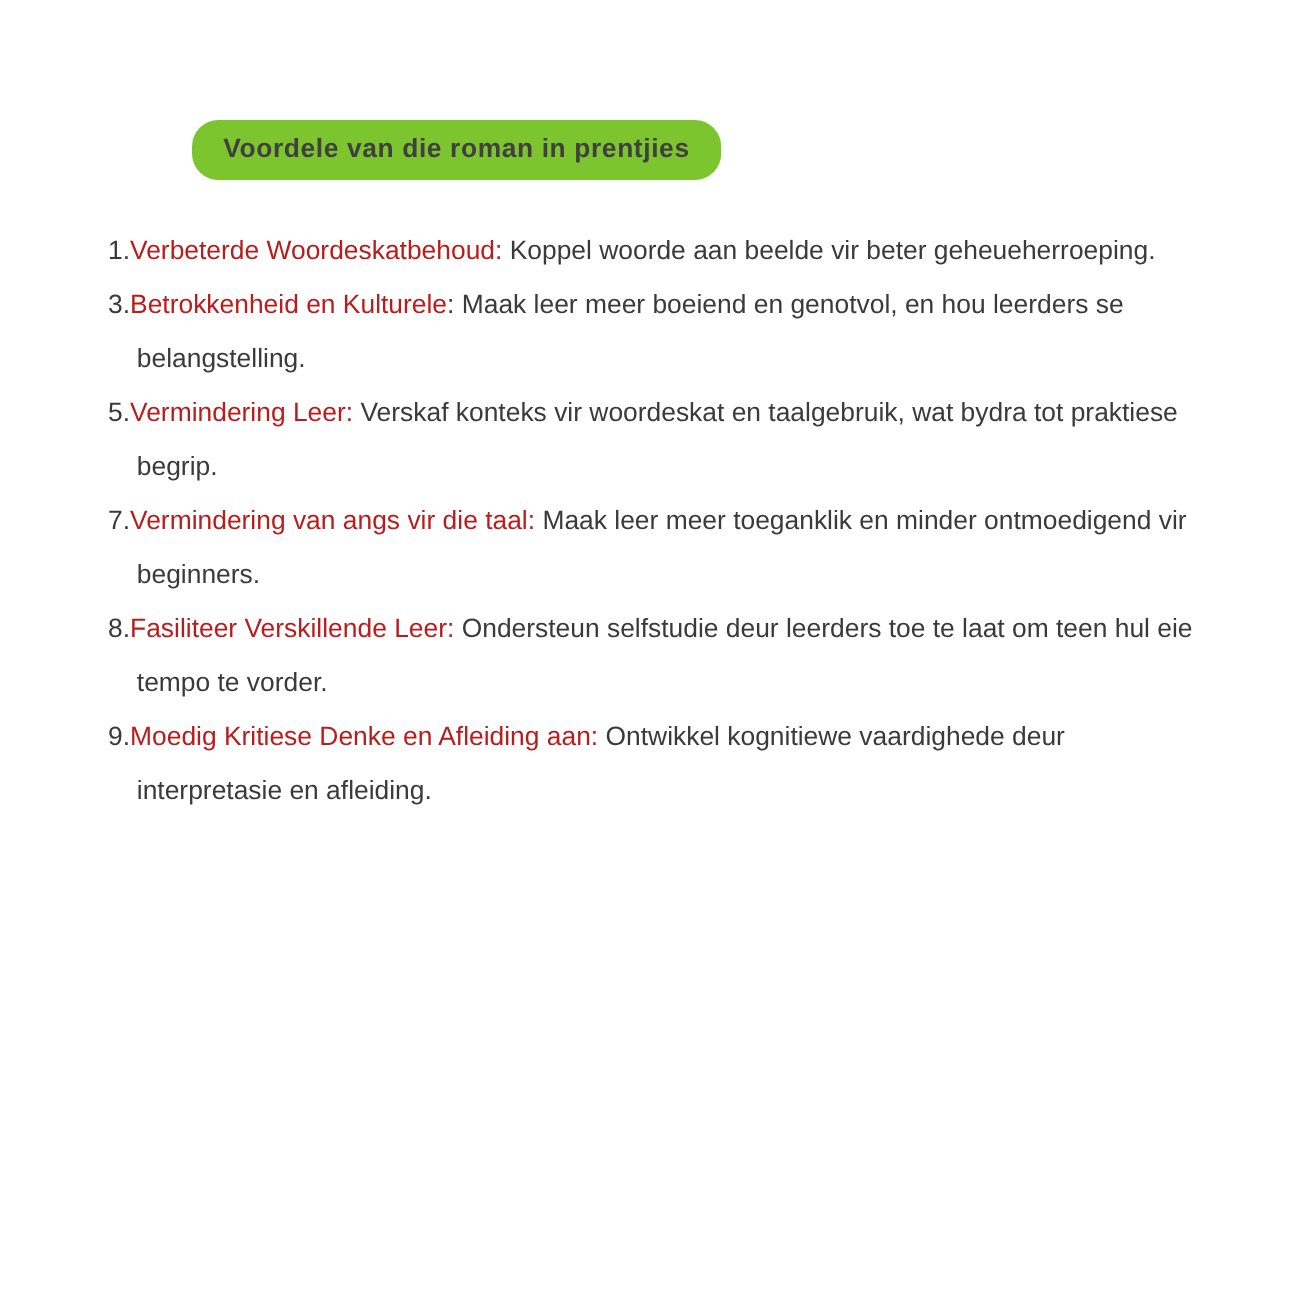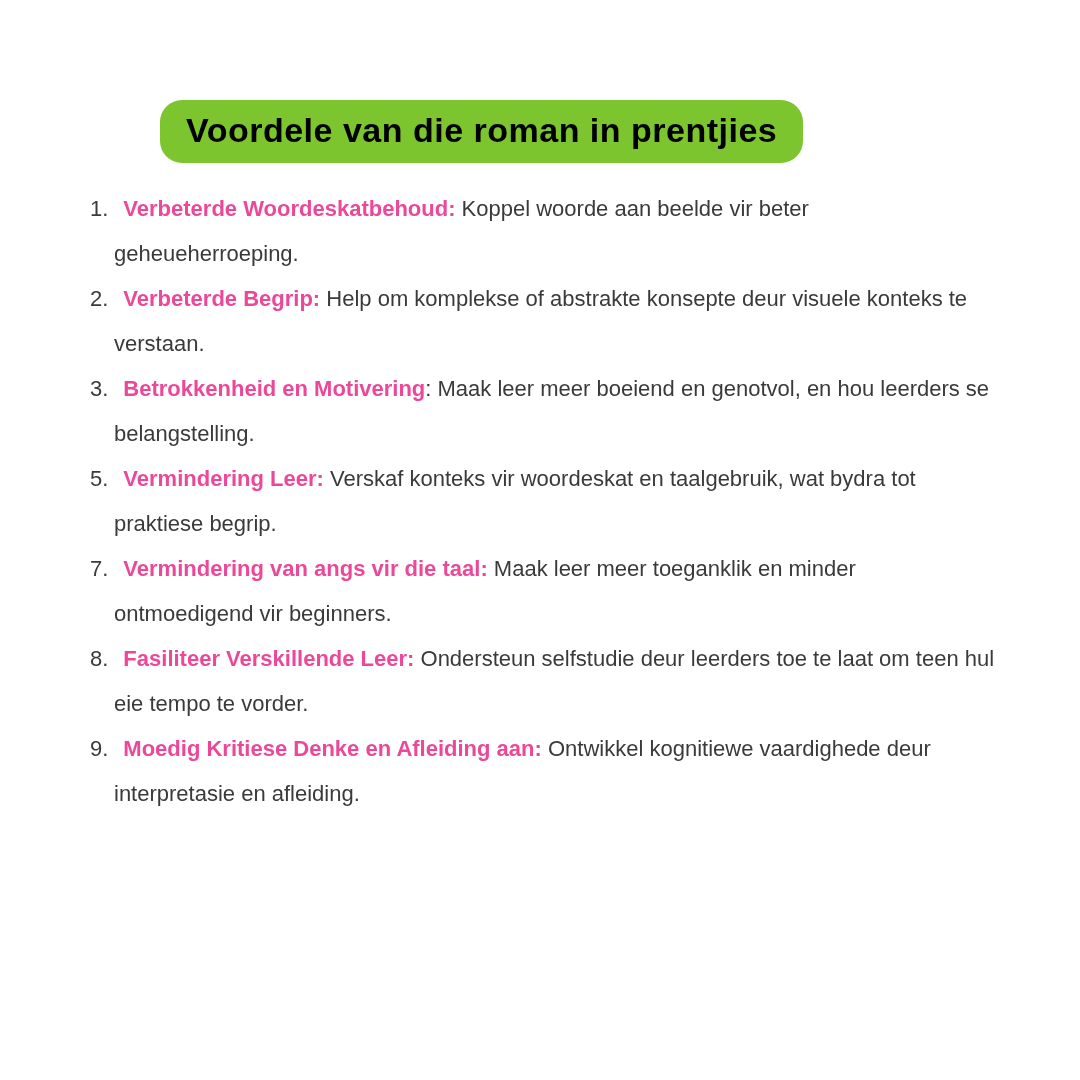--- a/index.html
+++ b/index.html
@@ -19,23 +19,23 @@
   .title-banner {
     position: absolute;
     left: 160px;
     top: 100px;
     background: #7dc52f;
     border-radius: 22px;
     padding: 11px 26px 13px 26px;
     display: inline-block;
   }
   .title-banner .title-text {
-    font-size: 34px;
+    font-size: 22px;
     font-weight: 800;
-    color: #000000;
+    color: #404040;
     letter-spacing: 0.5px;
     white-space: nowrap;
   }
   .benefits-list {
     position: absolute;
     left: 90px;
     top: 186px;
     width: 905px;
     font-size: 22px;
     line-height: 45px;
@@ -43,46 +43,44 @@
   }
   .item {
     padding-left: 24px;
     text-indent: -24px;
   }
   .item .num {
     color: #3a3a3a;
     font-weight: 400;
   }
   .item .lead {
-    color: #ec4899;
-    font-weight: 700;
-    margin-left: 15px;
+    color: #b91c1c;
+    font-weight: 400;
   }
   .item .rest {
     color: #3a3a3a;
     font-weight: 400;
     margin-top: 14px;
   }
 </style>
 </head>
 <body>
 
 <div class="page">
 
   <div class="title-banner">
     <span class="title-text">Voordele van die roman in prentjies</span>
   </div>
 
   <div class="benefits-list">
 
     <div class="item"><span class="num">1.</span><span class="lead">Verbeterde Woordeskatbehoud: </span><span class="rest">Koppel woorde aan beelde vir beter geheueherroeping.</span></div>
 
-    <div class="item"><span class="num">2.</span><span class="lead">Verbeterde Begrip: </span><span class="rest">Help om komplekse of abstrakte konsepte deur visuele konteks te verstaan.</span></div>
 
-    <div class="item"><span class="num">3.</span><span class="lead">Betrokkenheid en Motivering</span><span class="rest">: Maak leer meer boeiend en genotvol, en hou leerders se belangstelling.</span></div>
+    <div class="item"><span class="num">3.</span><span class="lead">Betrokkenheid en Kulturele</span><span class="rest">: Maak leer meer boeiend en genotvol, en hou leerders se belangstelling.</span></div>
 
 
     <div class="item"><span class="num">5.</span><span class="lead">Vermindering Leer: </span><span class="rest">Verskaf konteks vir woordeskat en taalgebruik, wat bydra tot praktiese begrip.</span></div>
 
 
     <div class="item"><span class="num">7.</span><span class="lead">Vermindering van angs vir die taal: </span><span class="rest">Maak leer meer toeganklik en minder ontmoedigend vir beginners.</span></div>
 
     <div class="item"><span class="num">8.</span><span class="lead">Fasiliteer Verskillende Leer: </span><span class="rest">Ondersteun selfstudie deur leerders toe te laat om teen hul eie tempo te vorder.</span></div>
 
     <div class="item"><span class="num">9.</span><span class="lead">Moedig Kritiese Denke en Afleiding aan: </span><span class="rest">Ontwikkel kognitiewe vaardighede deur interpretasie en afleiding.</span></div>

